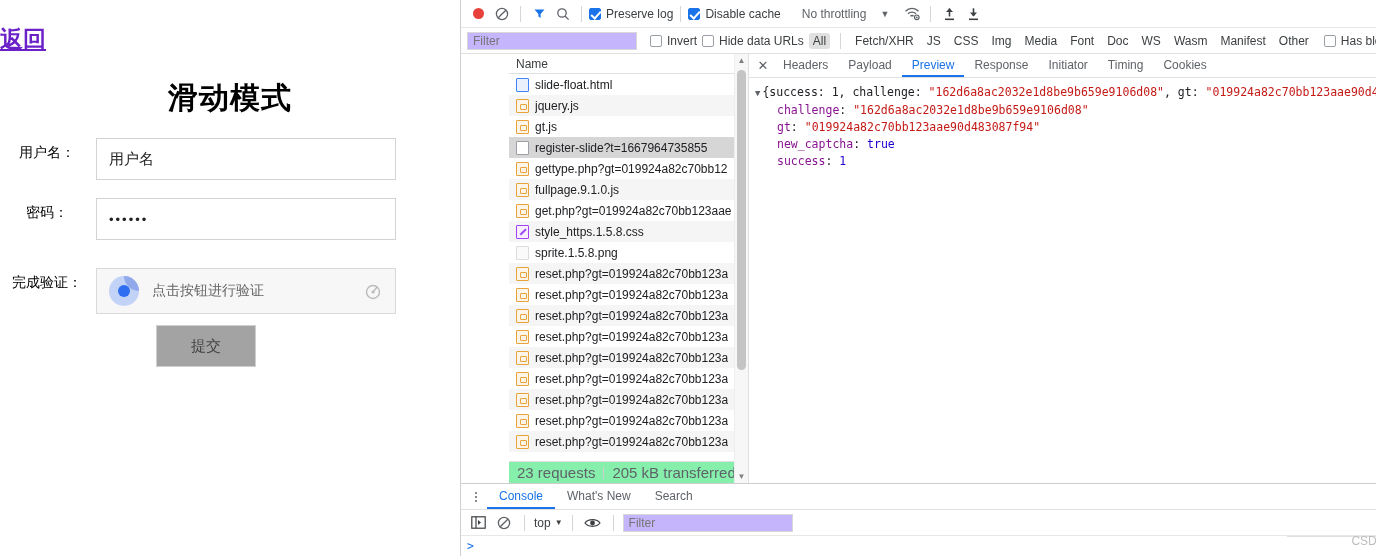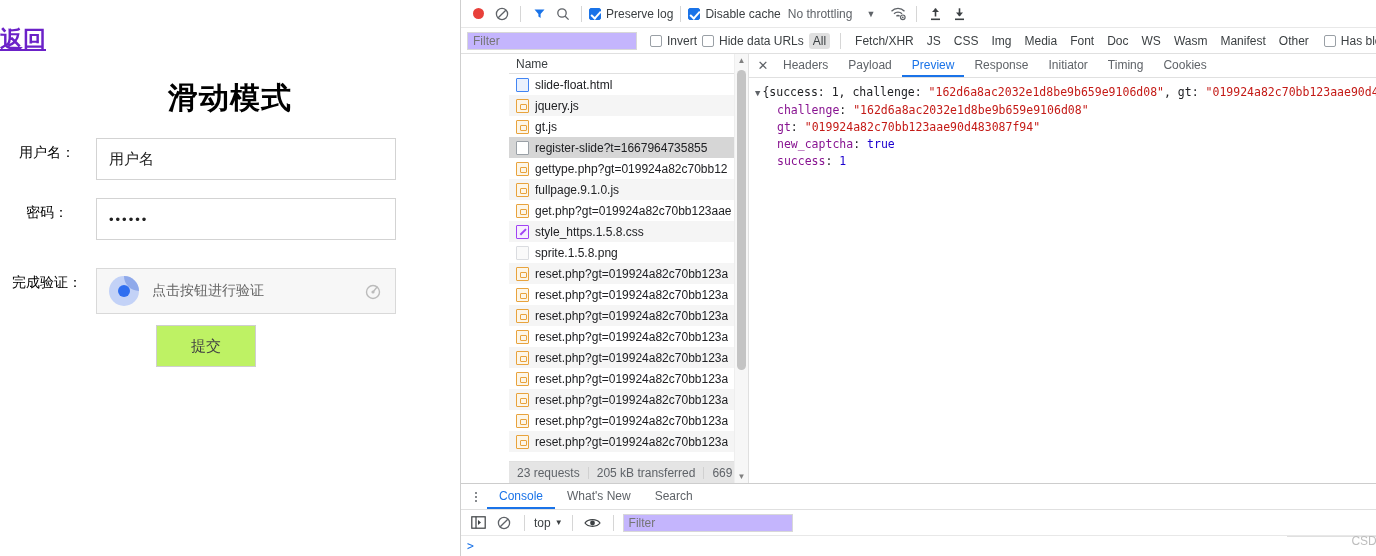--- a/index.html
+++ b/index.html
@@ -97,21 +97,21 @@
     border-radius: 50%;
     background: #2f6ef0;
   }
   .cap-text { font-size: 14px; color: #666; flex: 1; }
   .cap-refresh { width: 20px; height: 20px; opacity: .55; }
 
   .submit-btn {
     position: absolute;
     left: 156px; top: 325px;
     width: 100px; height: 42px;
-    background: #bef264;
+    background: #a3a3a3;
     border: 1px solid #cfcfcf;
     font-size: 15px;
     color: #444;
     font-family: "Liberation Sans", sans-serif;
     cursor: pointer;
     text-align: center;
   }
 
   
   #devtools {
@@ -156,21 +156,21 @@
     border-radius: 2px; background: #fff;
     display: inline-block; position: relative; flex: 0 0 12px;
   }
   .chk.on { background: #1a73e8; border-color: #1a73e8; }
   .chk.on::after {
     content: ""; position: absolute; left: 3px; top: 0px;
     width: 4px; height: 8px; border: solid #fff;
     border-width: 0 2px 2px 0; transform: rotate(42deg);
   }
   .tb-label { font-size: 12px; color: #3c4043; }
-  .throttle { font-size: 12px; color: #5f6368; margin-left: 5px; }
+  .throttle { font-size: 12px; color: #5f6368; margin-left: 19px; }
   .caret { font-size: 9px; color: #5f6368; margin-left: 12px; }
 
   .filter-input {
     width: 170px; height: 18px;
     border: 1px solid #d8d8d8; background: #c4b5fd;
     font-size: 12px; color: #3c4043;
     padding: 0 5px; outline: none;
     font-family: "Liberation Sans", sans-serif;
     flex: 0 0 170px;
   }
@@ -233,24 +233,24 @@
   }
   .vs-up { top: 0; } .vs-down { bottom: 0; }
   .vs-thumb {
     position:absolute; left:2px; right:2px;
     background:#c4c4c4; border-radius: 5px;
   }
 
   .status-bar {
     height: 22px; flex: 0 0 22px;
     border-top: 1px solid #e0e0e0;
-    background: #e5e5e5;
+    background: #86efac;
     display: flex; align-items: center;
     padding-left: 8px;
-    font-size: 12px; color: #5f6368;
+    font-size: 15px; color: #5f6368;
     white-space: nowrap; overflow: hidden;
   }
   .sb-sep { width: 1px; height: 12px; background: #d0d0d0; margin: 0 8px; flex: 0 0 1px; }
 
   
   .detail-panel { flex: 1 1 auto; display: flex; flex-direction: column; min-width: 0; }
   .detail-tabs {
     height: 24px; flex: 0 0 24px;
     display: flex; align-items: stretch;
     border-bottom: 1px solid #e0e0e0;

